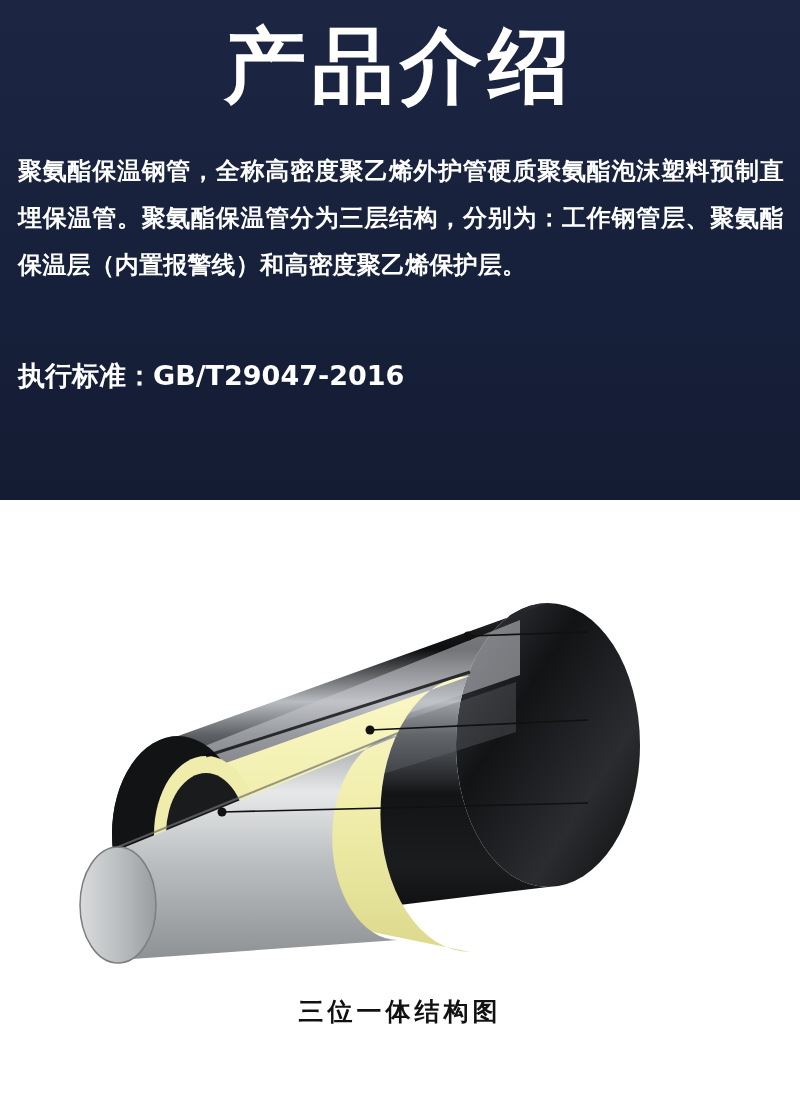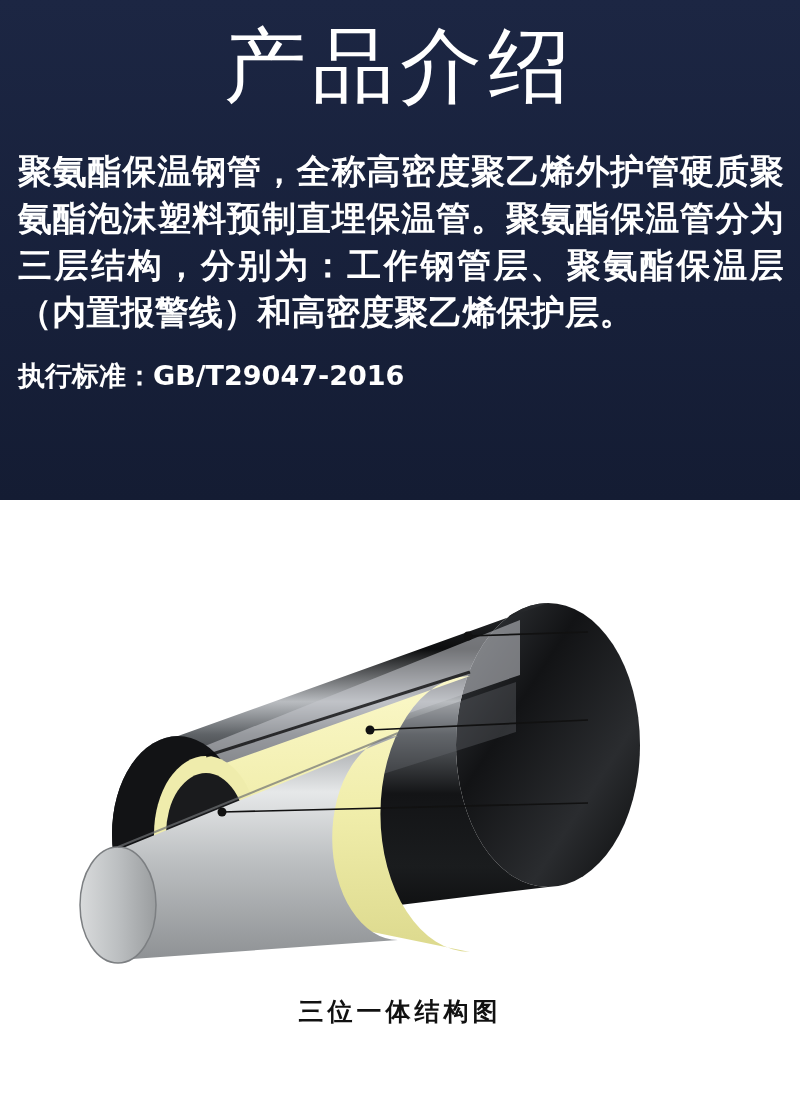--- a/index.html
+++ b/index.html
@@ -26,30 +26,30 @@
     background: linear-gradient(180deg, #1c2643 0%, #17203a 60%, #141c33 100%);
   }
   .title {
     position: absolute;
     left: 0; top: 16px;
     width: 800px;
     text-align: center;
     color: #ffffff;
     font-size: 82px;
     line-height: 100px;
-    font-weight: normal;
+    font-weight: bold;
     letter-spacing: 6px;
   }
   .body-text {
     position: absolute;
     left: 18px;
     top: 148px;
     width: 766px;
     color: #ffffff;
-    font-size: 34px;
+    font-size: 24px;
     line-height: 47px;
     font-weight: bold;
     text-align: justify;
     letter-spacing: 0.2px;
   }
   .standard-line {
     position: absolute;
     left: 18px;
     top: 356px;
     width: 766px;

